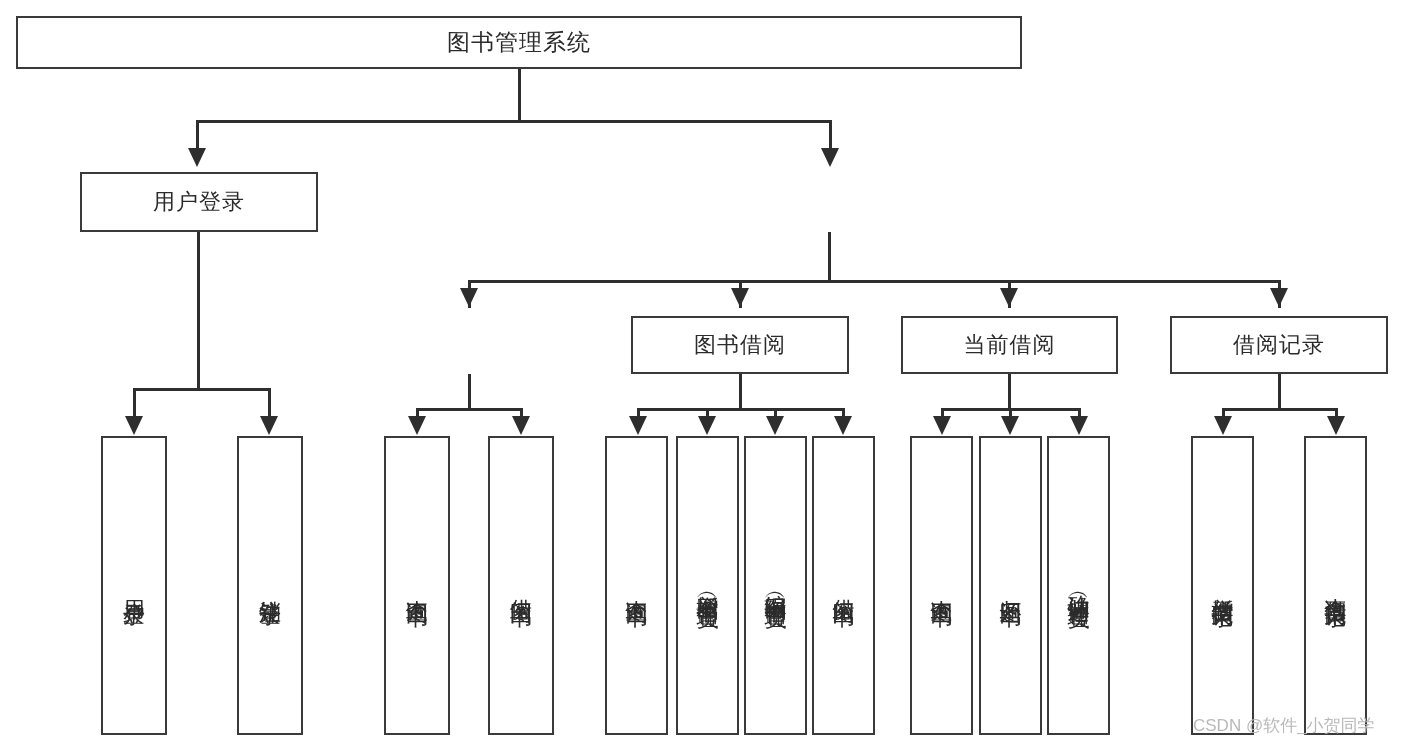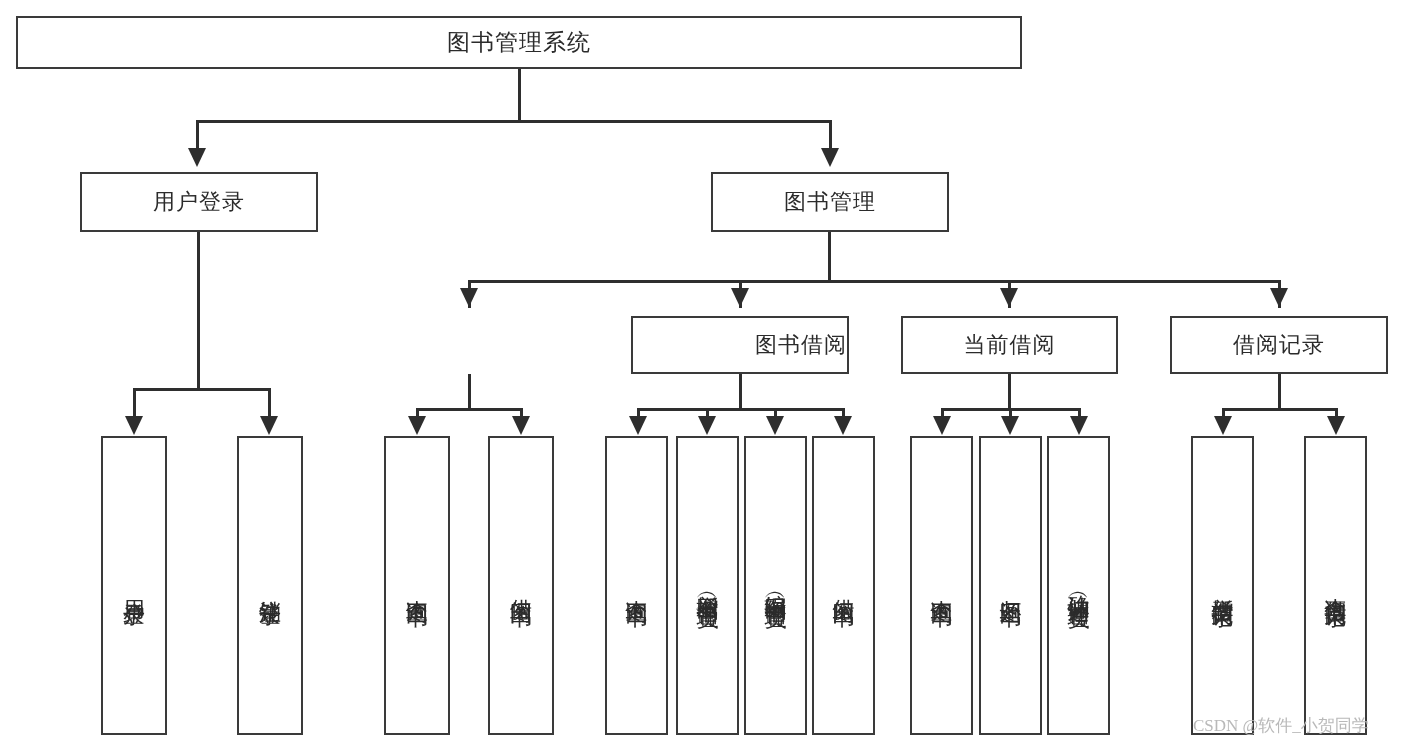--- a/index.html
+++ b/index.html
@@ -64,21 +64,21 @@
     border-right: 9px solid transparent;
     border-top: 19px solid #2e2e2e;
   }
   #watermark {
     position: absolute;
     left: 1193px;
     top: 714px;
     font-size: 17px;
     color: #b9b9b9;
     white-space: nowrap;
-    font-family: Liberation Serif, serif;
+    font-family: Liberation Sans, sans-serif;
   }
 </style>
 </head>
 <body>
 
 <div id="canvas">
 
   <div class="node horiz" id="root-node" style="left:16px; top:16px; width:1006px; height:53px;">
     <span class="txt">图书管理系统</span>
   </div>
@@ -90,23 +90,20 @@
   <div class="line vline" style="left:196px; top:120px; width:3px; height:30px;"></div>
   <div class="arrow" style="left:188px; top:148px;"></div>
 
   <div class="line vline" style="left:829px; top:120px; width:3px; height:30px;"></div>
   <div class="arrow" style="left:821px; top:148px;"></div>
 
   <div class="node horiz" style="left:80px; top:172px; width:238px; height:60px;">
     <span class="txt">用户登录</span>
   </div>
 
-  <div class="node horiz" style="left:711px; top:172px; width:238px; height:60px;">
-    <span class="txt">图书管理</span>
-  </div>
 
   <div class="line vline" style="left:197px; top:232px; width:3px; height:158px;"></div>
   <div class="line hline" style="left:133px; top:388px; width:137px; height:3px;"></div>
   <div class="line vline" style="left:133px; top:388px; width:3px; height:30px;"></div>
   <div class="arrow" style="left:125px; top:416px;"></div>
   <div class="line vline" style="left:268px; top:388px; width:3px; height:30px;"></div>
   <div class="arrow" style="left:260px; top:416px;"></div>
 
   <div class="line vline" style="left:828px; top:232px; width:3px; height:50px;"></div>
   <div class="line hline" style="left:468px; top:280px; width:812px; height:3px;"></div>
@@ -117,21 +114,21 @@
   <div class="line vline" style="left:739px; top:280px; width:3px; height:28px;"></div>
   <div class="arrow" style="left:731px; top:288px;"></div>
 
   <div class="line vline" style="left:1008px; top:280px; width:3px; height:28px;"></div>
   <div class="arrow" style="left:1000px; top:288px;"></div>
 
   <div class="line vline" style="left:1278px; top:280px; width:3px; height:28px;"></div>
   <div class="arrow" style="left:1270px; top:288px;"></div>
 
 
-  <div class="node horiz" style="left:631px; top:316px; width:218px; height:58px;justify-content:flex-end;">
+  <div class="node horiz" style="left:631px; top:316px; width:218px; height:58px;">
     <span class="txt">图书借阅</span>
   </div>
 
   <div class="node horiz" style="left:1170px; top:316px; width:218px; height:58px;">
     <span class="txt">借阅记录</span>
   </div>
 
   <div class="node horiz" style="left:901px; top:316px; width:217px; height:58px;">
     <span class="txt">当前借阅</span>
   </div>

